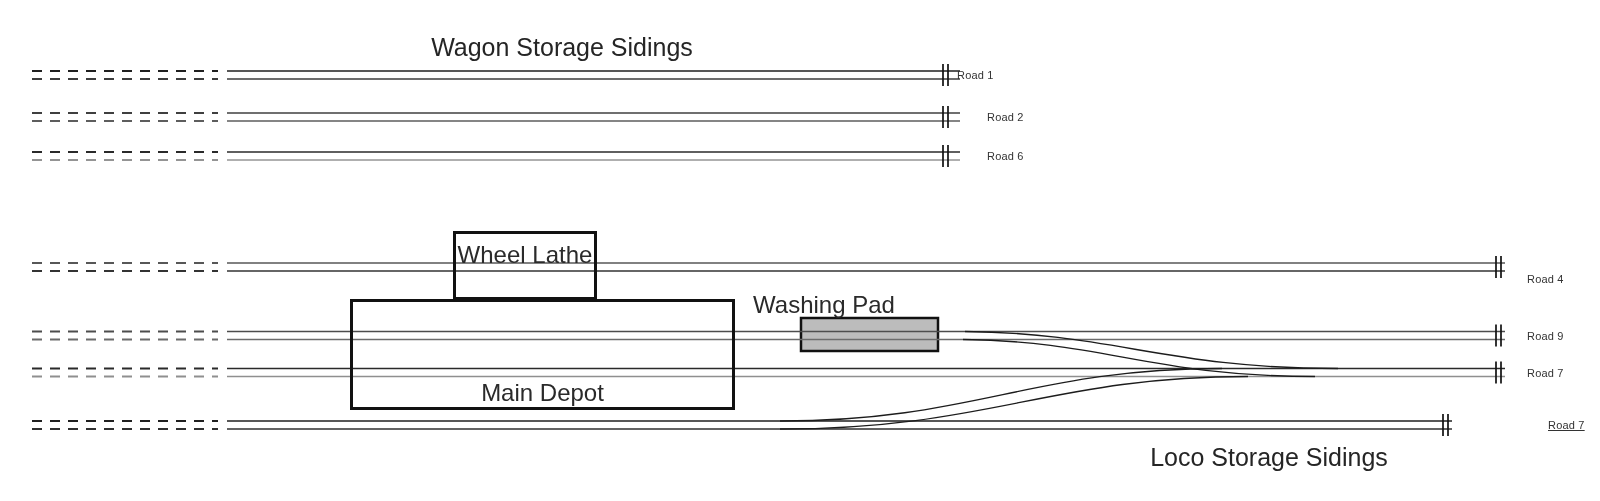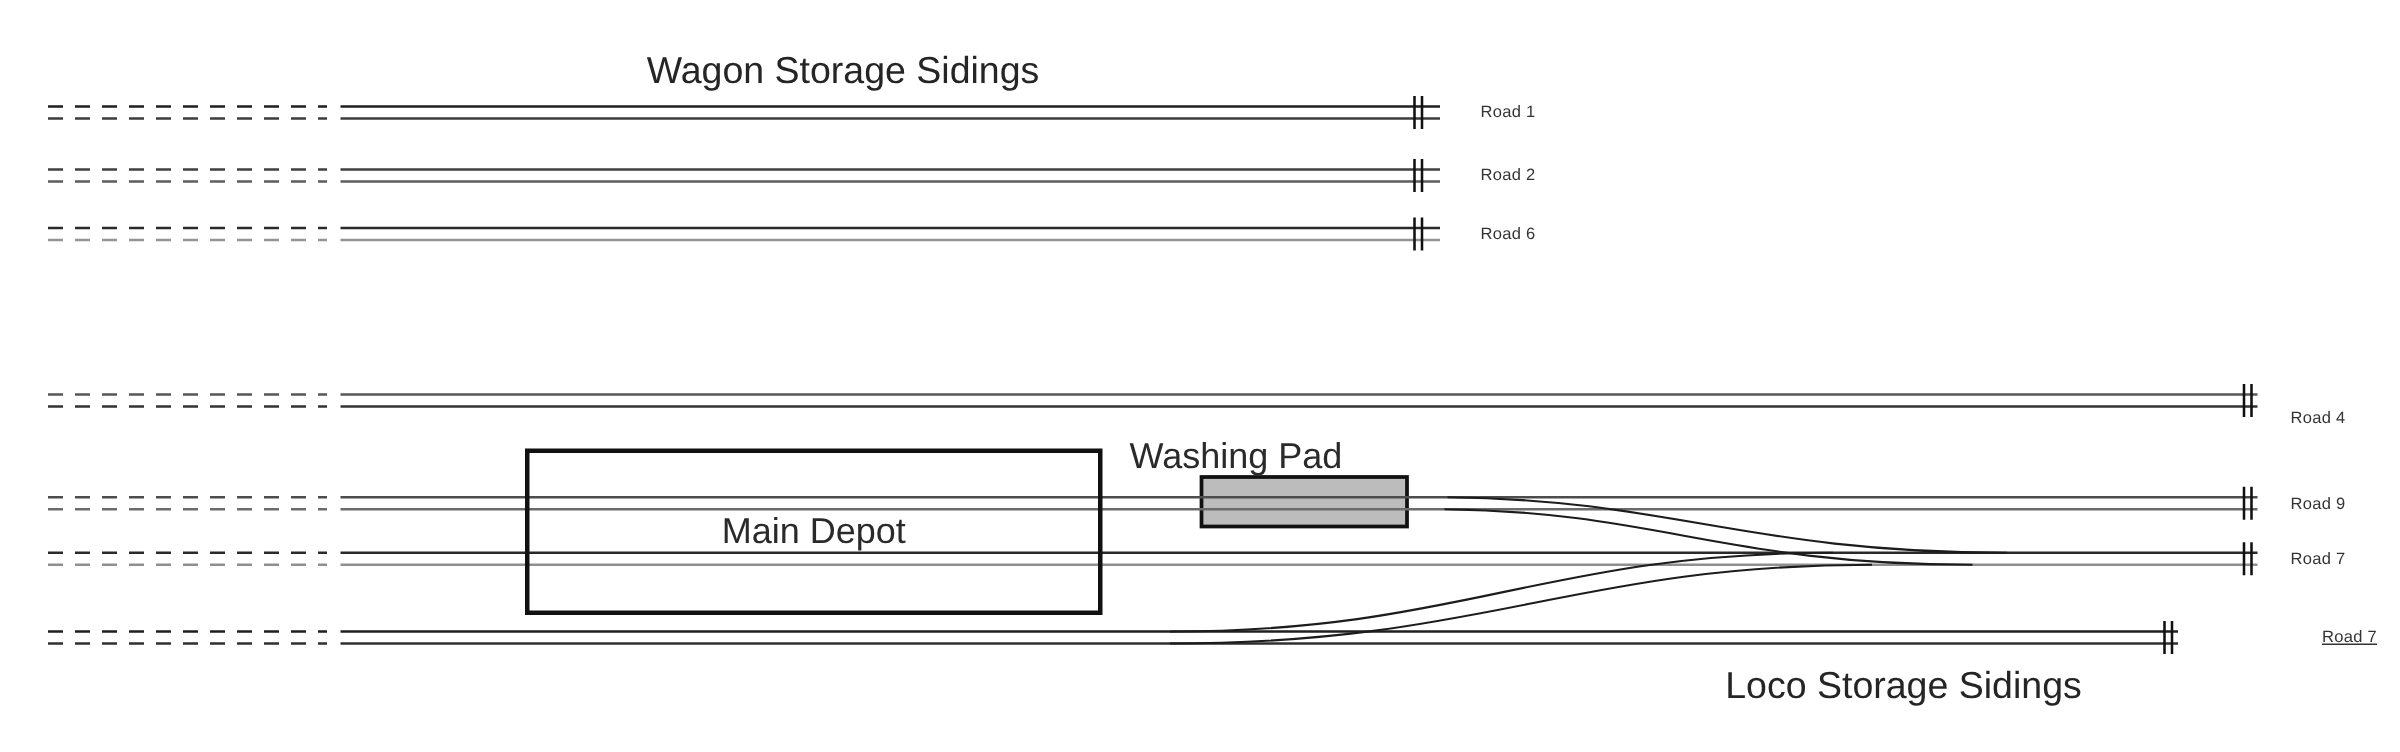--- a/index.html
+++ b/index.html
@@ -26,21 +26,21 @@
     border:3px solid #111;
     background:transparent;
   }
   .building-label{
     font-size:24px;
     color:#2a2a2a;
     text-align:center;
     white-space:nowrap;
   }
   #wheel-lathe-box .building-label{margin-top:7px;}
-  #main-depot-box{display:flex;align-items:center;justify-content:center;}
+  #main-depot-box{display:flex;align-items:flex-end;justify-content:center;}
   #washing-pad-label{
     position:absolute;
     transform:translateX(-50%);
     font-size:24px;
     color:#2a2a2a;
     white-space:nowrap;
   }
   .road-label{
     position:absolute;
     font-size:11px;
@@ -100,30 +100,33 @@
       <line x1="1443" y1="414" x2="1443" y2="436" stroke="#111" stroke-width="1.7"></line>
       <line x1="1448" y1="414" x2="1448" y2="436" stroke="#111" stroke-width="1.7"></line>
       <path d="M965,331.5 C1115,333 1165,368.5 1338,368.5" fill="none" stroke="#1c1c1c" stroke-width="1.4"></path>
       <path d="M963,339.5 C1105,341 1150,376.5 1315,376.5" fill="none" stroke="#1c1c1c" stroke-width="1.4"></path>
       <path d="M780,421 C975,421 1030,368.5 1222,368.5" fill="none" stroke="#1c1c1c" stroke-width="1.4"></path>
       <path d="M780,429 C990,429 1050,376.5 1248,376.5" fill="none" stroke="#1c1c1c" stroke-width="1.4"></path>
     </svg>
 
   <div class="big-title" style="left:562px;top:33px;">Wagon Storage Sidings</div>
 
+  <div id="wheel-lathe-box" class="building-box" style="left:453px;top:231px;width:144px;height:69px;">
+    <div class="building-label">Wheel Lathe</div>
+  </div>
 
   <div id="main-depot-box" class="building-box" style="left:350px;top:299px;width:385px;height:111px;">
     <div class="building-label">Main Depot</div>
   </div>
 
   <div id="washing-pad-label" style="left:824px;top:291px;text-align:center;">Washing Pad</div>
 
   <div class="big-title" style="left:1269px;top:443px;">Loco Storage Sidings</div>
 
-  <span class="road-label" style="left: 987px; top: 70px;">Road 1</span>
+  <span class="road-label" style="left: 957px; top: 70px;">Road 1</span>
   <span class="road-label" style="left: 987px; top: 112px;">Road 2</span>
   <span class="road-label" style="left: 987px; top: 151px;">Road 6</span>
   <span class="road-label" style="left: 1527px; top: 274px;">Road 4</span>
   <span class="road-label" style="left: 1527px; top: 330.5px;">Road 9</span>
   <span class="road-label" style="left: 1527px; top: 367.5px;">Road 7</span>
   <span class="road-label" style="left: 1548px; top: 420px; text-decoration: underline;">Road 7</span>
 
 </div>
 
 </body></html>

